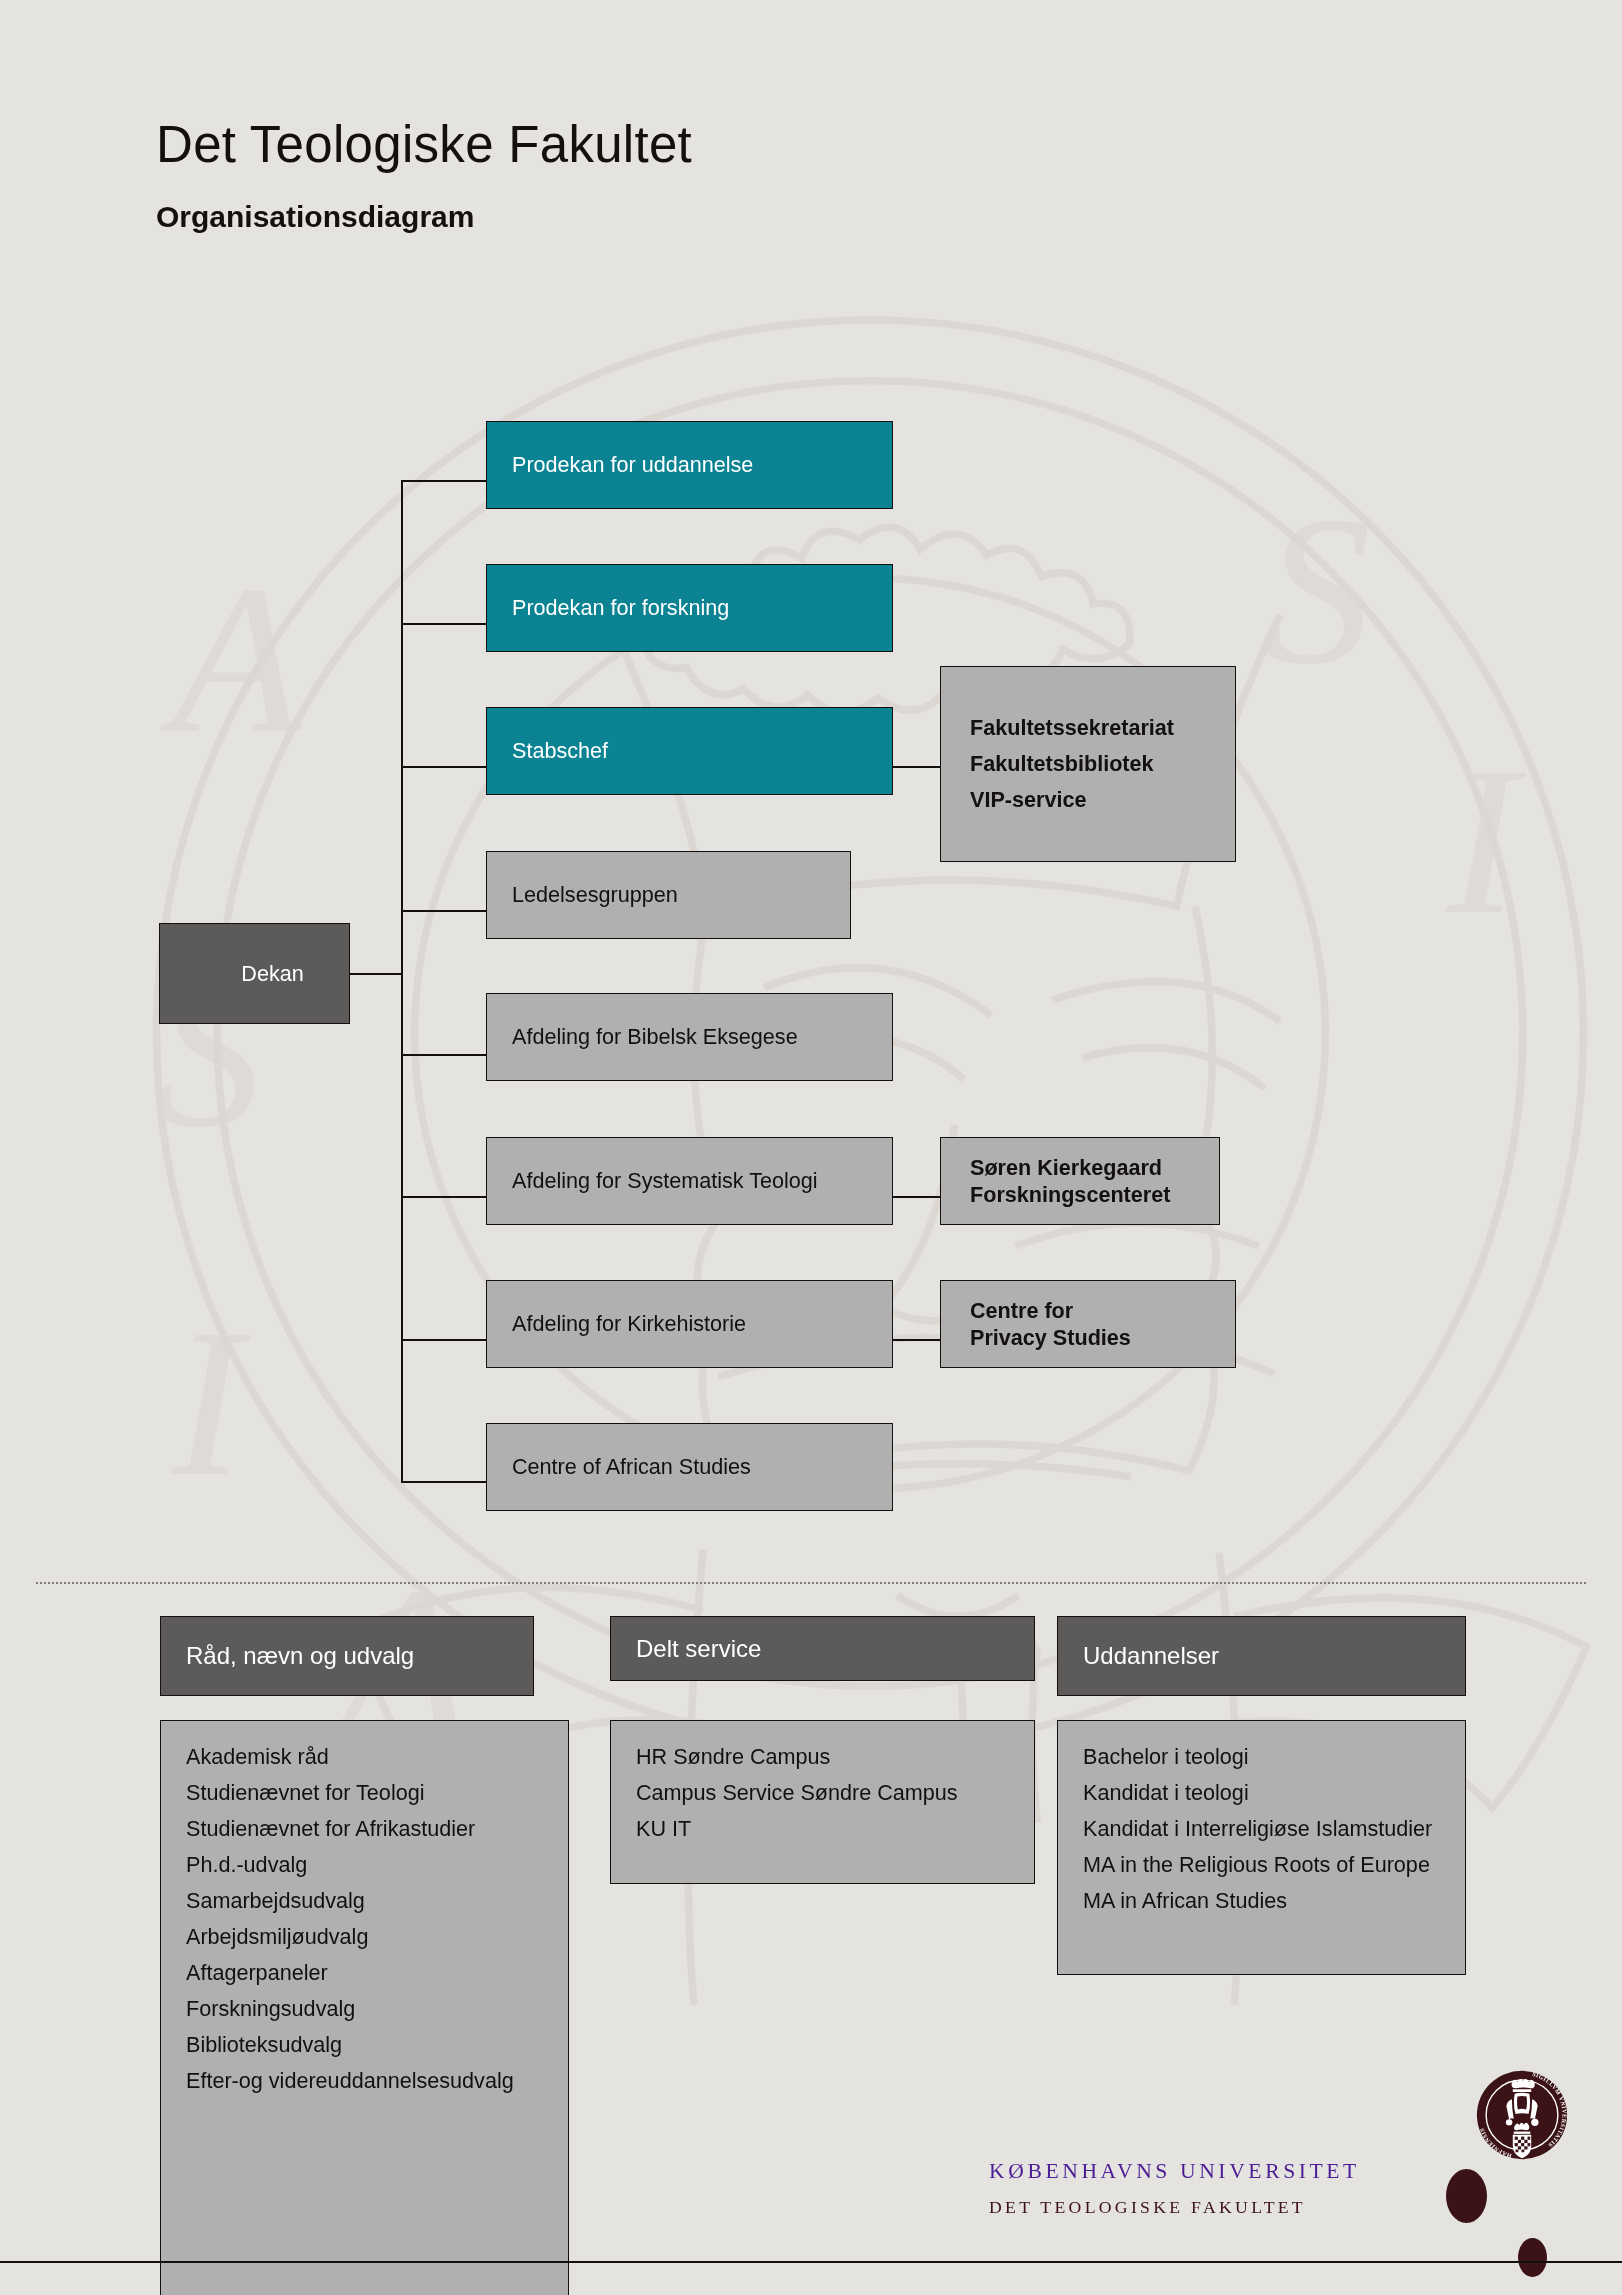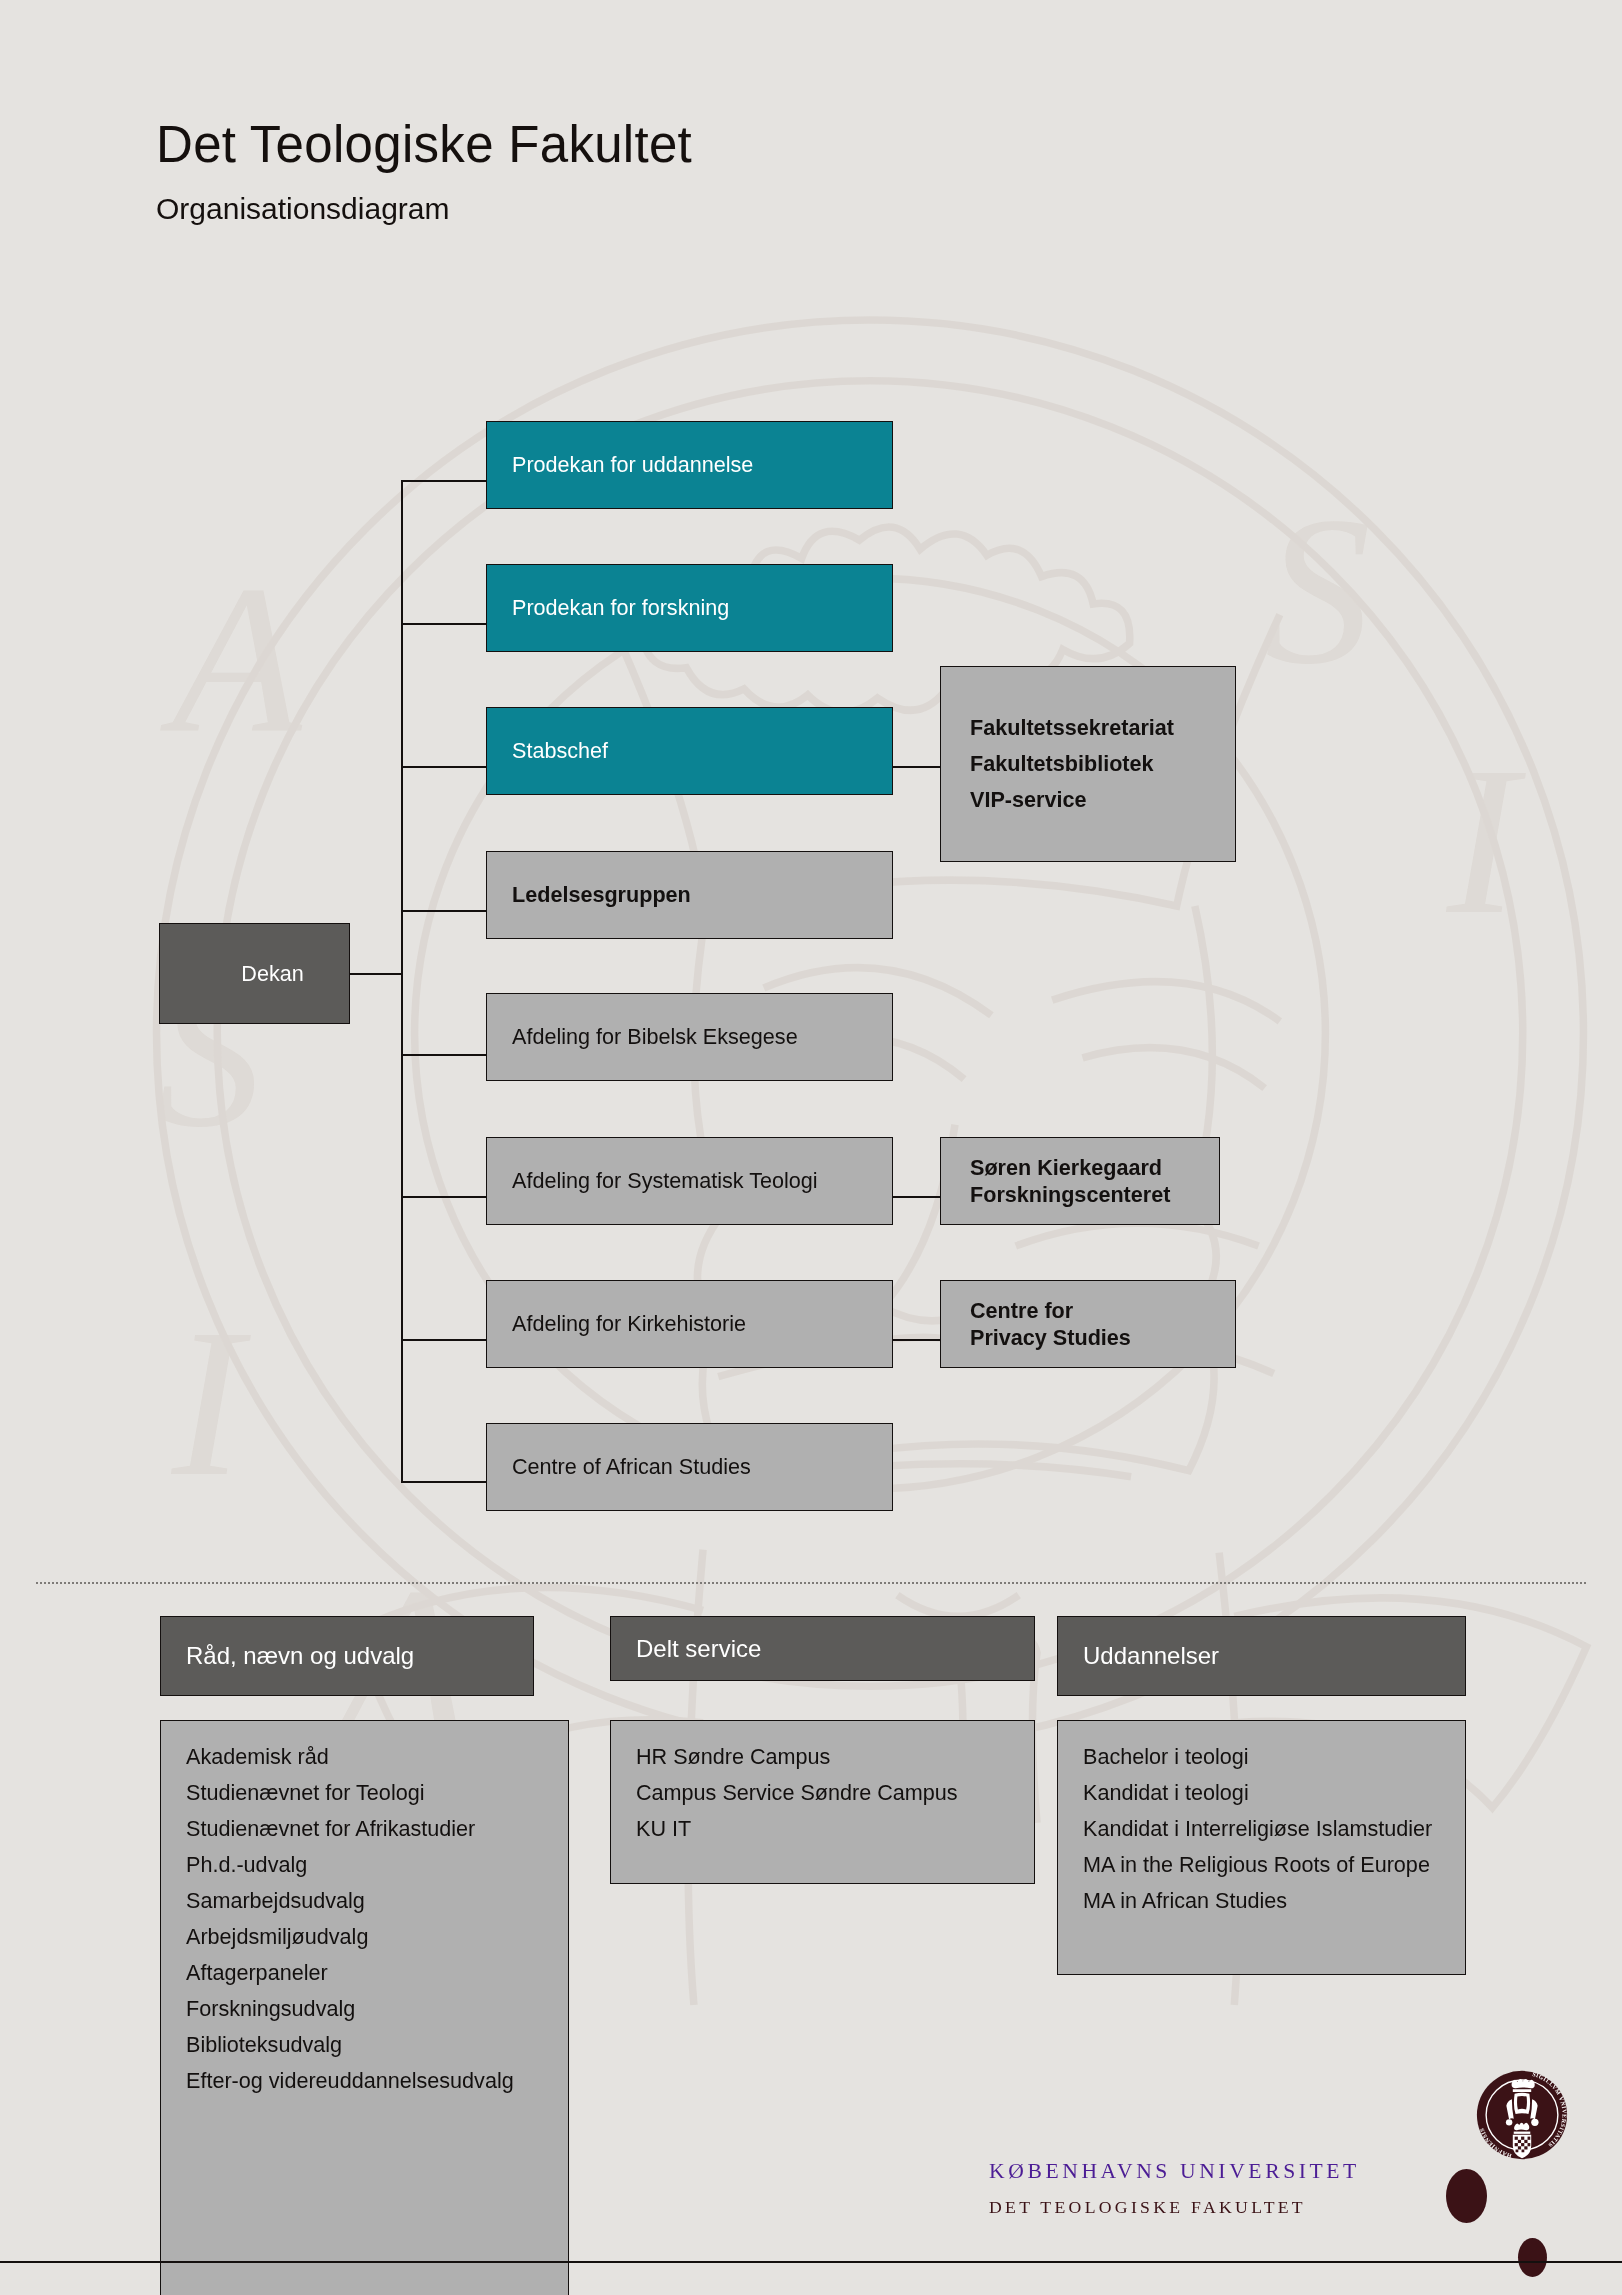--- a/index.html
+++ b/index.html
@@ -36,23 +36,23 @@
     top: 115px;
     font-size: 51px;
     font-weight: 400;
     color: #15100e;
     letter-spacing: 0.3px;
     white-space: nowrap;
   }
   #doc-subtitle {
     position: absolute;
     left: 156px;
-    top: 192px;
+    top: 200px;
     font-size: 30px;
-    font-weight: 400;
+    font-weight: 700;
     color: #15100e;
     white-space: nowrap;
   }
 
   
   .obox {
     position: absolute;
     border: 1.3px solid #14100f;
     box-sizing: border-box;
     display: flex;
@@ -256,21 +256,21 @@
   </div>
 
   <div class="obox teal" style="left:486px; top:564px; width:407px; height:88px;">
     <span class="txt">Prodekan for forskning</span>
   </div>
 
   <div class="obox teal" style="left:486px; top:707px; width:407px; height:88px;">
     <span class="txt">Stabschef</span>
   </div>
 
-  <div class="obox grey" style="left:486px; top:851px; width:407px; height:88px;font-weight:bold;">
+  <div class="obox grey" style="left:486px; top:851px; width:365px; height:88px;">
     <span class="txt">Ledelsesgruppen</span>
   </div>
 
   <div class="obox grey" style="left:486px; top:993px; width:407px; height:88px;">
     <span class="txt">Afdeling for Bibelsk Eksegese</span>
   </div>
 
   <div class="obox grey" style="left:486px; top:1137px; width:407px; height:88px;">
     <span class="txt">Afdeling for Systematisk Teologi</span>
   </div>

